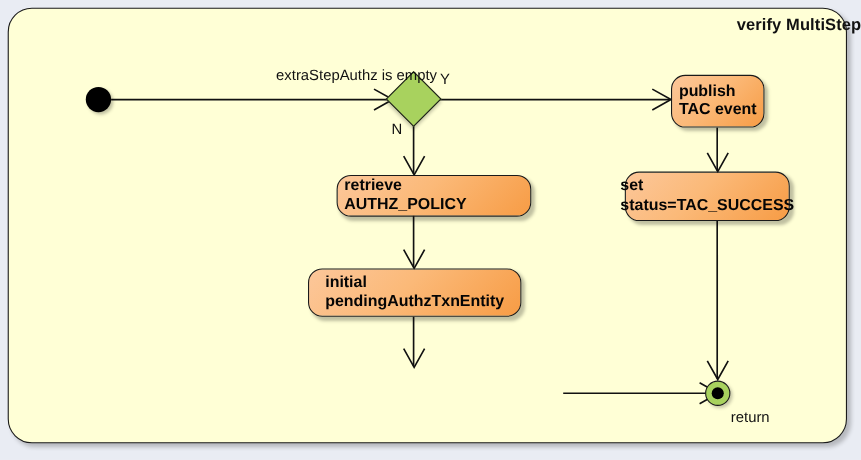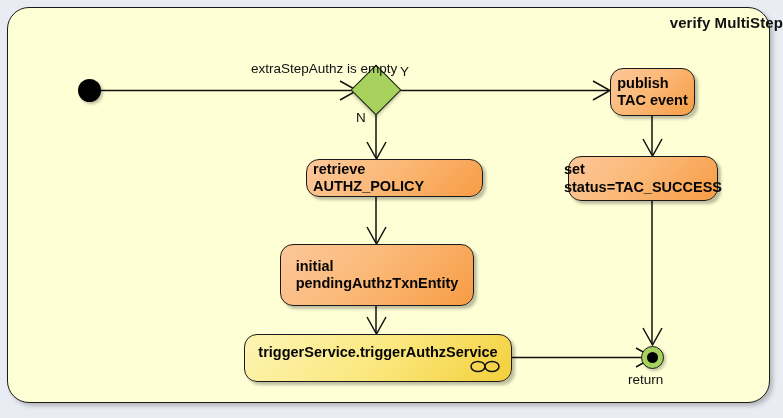--- a/index.html
+++ b/index.html
@@ -123,21 +123,22 @@
     position: absolute;
     font-size: 13.5px;
     color: #111;
     white-space: nowrap;
   }
   .node-caption {
     position: absolute;
     font-size: 13.5px;
     color: #111;
     white-space: nowrap;
-    text-align: left;
+    text-align: center;
+    margin-left: 29px;
   }
 
   
   #edges {
     position: absolute;
     left: 0;
     top: 0;
     width: 783px;
     height: 418px;
     pointer-events: none;
@@ -197,32 +198,25 @@
   <div class="edge-label" style="left:205px; top:61px;margin-left:46px;">extraStepAuthz is empty</div>
 
   <div class="edge-label" style="left:400px; top:64px;">Y</div>
 
   <div class="edge-label" style="left:356px; top:110px;">N</div>
 
   <div class="node activity" style="left:278px; top:159px; width:177px; height:38px;margin-left:28px;">
     <span class="lines">retrieve AUTHZ_POLICY</span>
   </div>
 
-  <div class="node activity" style="left:280px; top:244px; width:194px; height:62px;">
+  <div class="node activity" style="left:280px; top:244px; width:194px; height:44px;">
     <span class="lines">initial
 pendingAuthzTxnEntity</span>
   </div>
 
-  <div class="node activity call-activity" style="left:244px; top:334px; width:268px; height:48px;">
-    <span class="lines">triggerService.triggerAuthzService</span>
-    <svg class="link-icon" viewBox="0 0 30 13" xmlns="http://www.w3.org/2000/svg">
-      <ellipse cx="8" cy="6.5" rx="7" ry="5" fill="none" stroke="#111" stroke-width="1.5"></ellipse>
-      <ellipse cx="22" cy="6.5" rx="7" ry="5" fill="none" stroke="#111" stroke-width="1.5"></ellipse>
-    </svg>
-  </div>
 
   <div class="node activity" style="left:610px; top:68px; width:85px; height:48px;">
     <span class="lines">publish
 TAC event</span>
   </div>
 
   <div class="node activity" style="left:568px; top:156px; width:150px; height:45px;">
     <span class="lines">set
 status=TAC_SUCCESS</span>
   </div>

